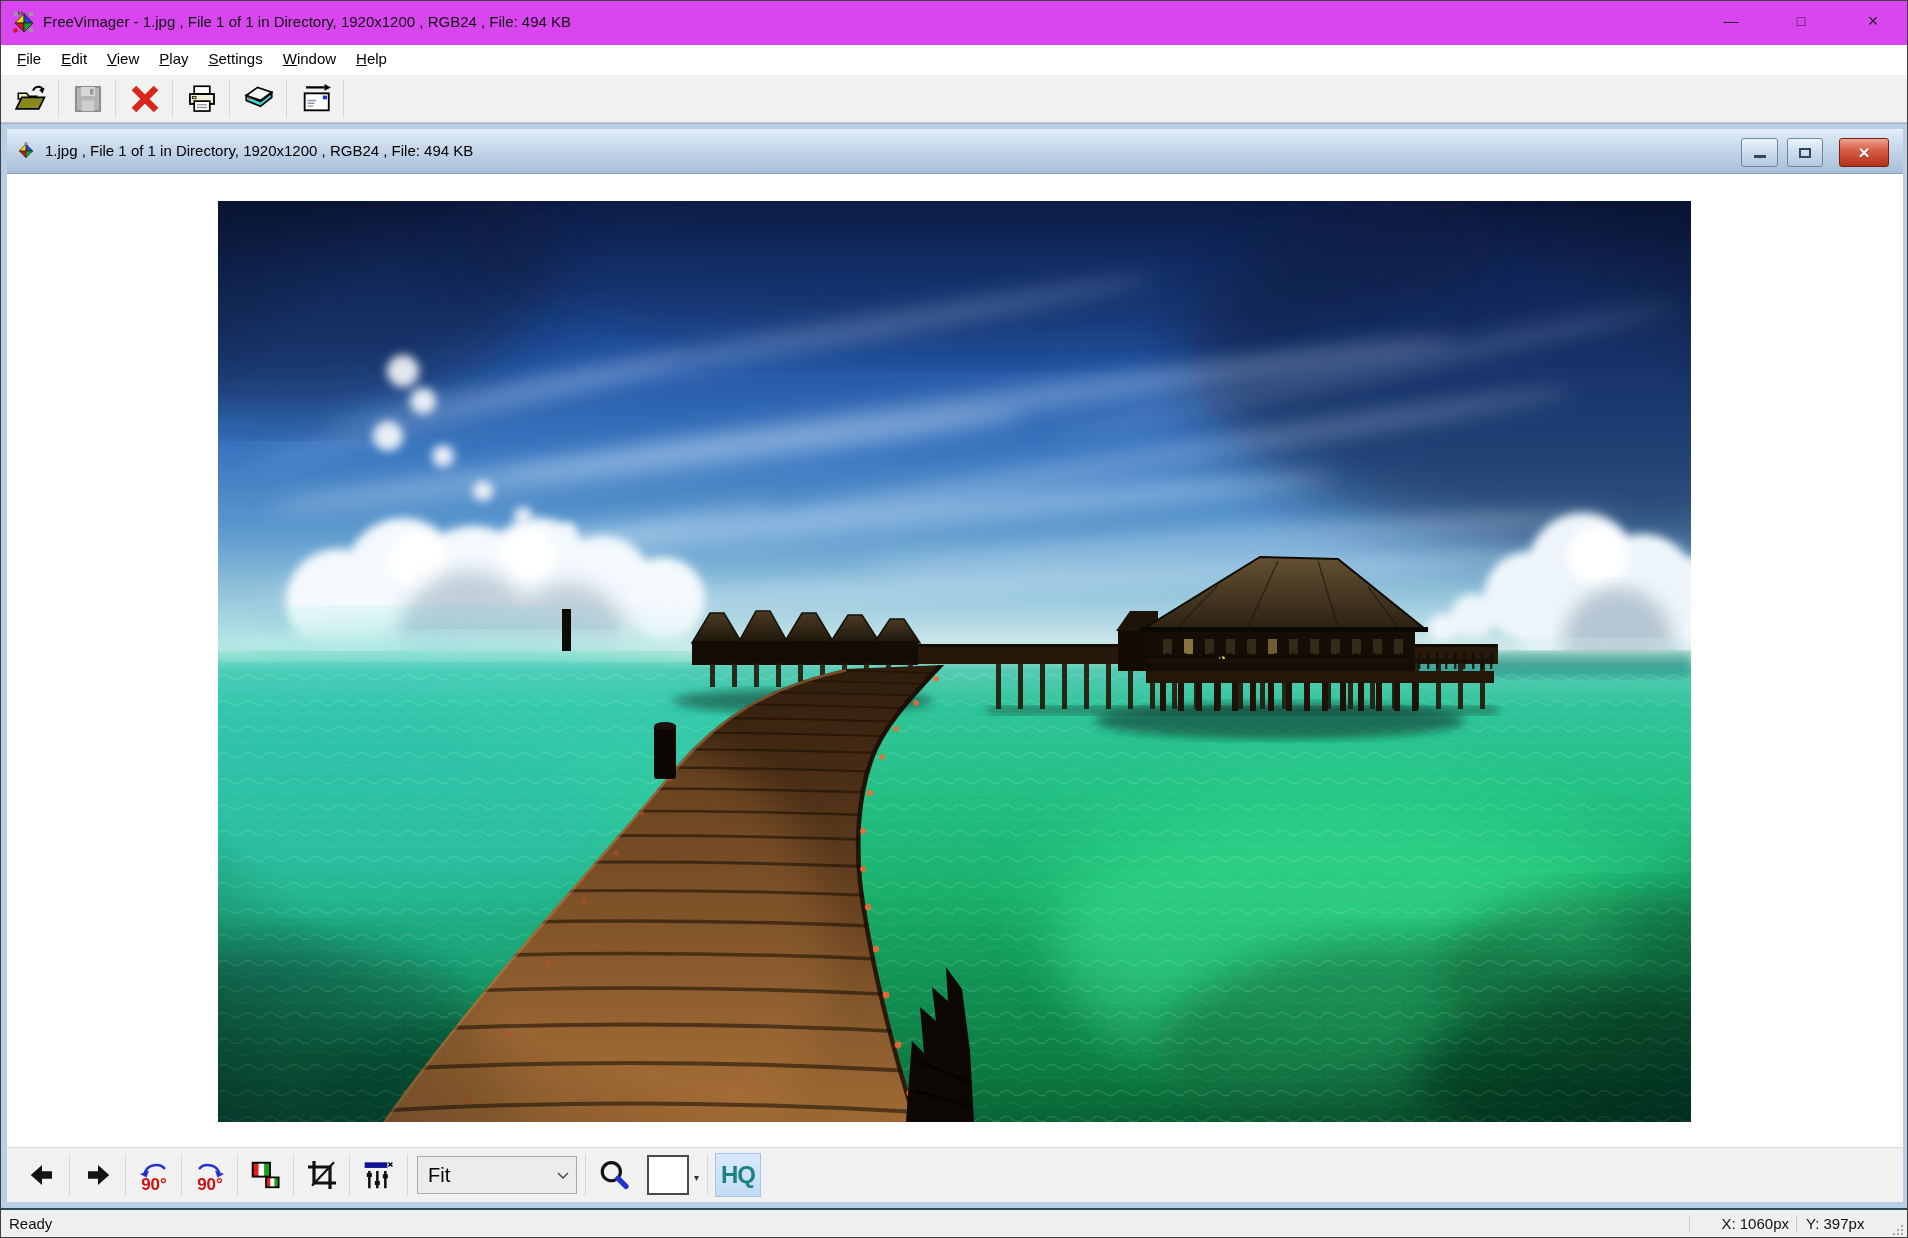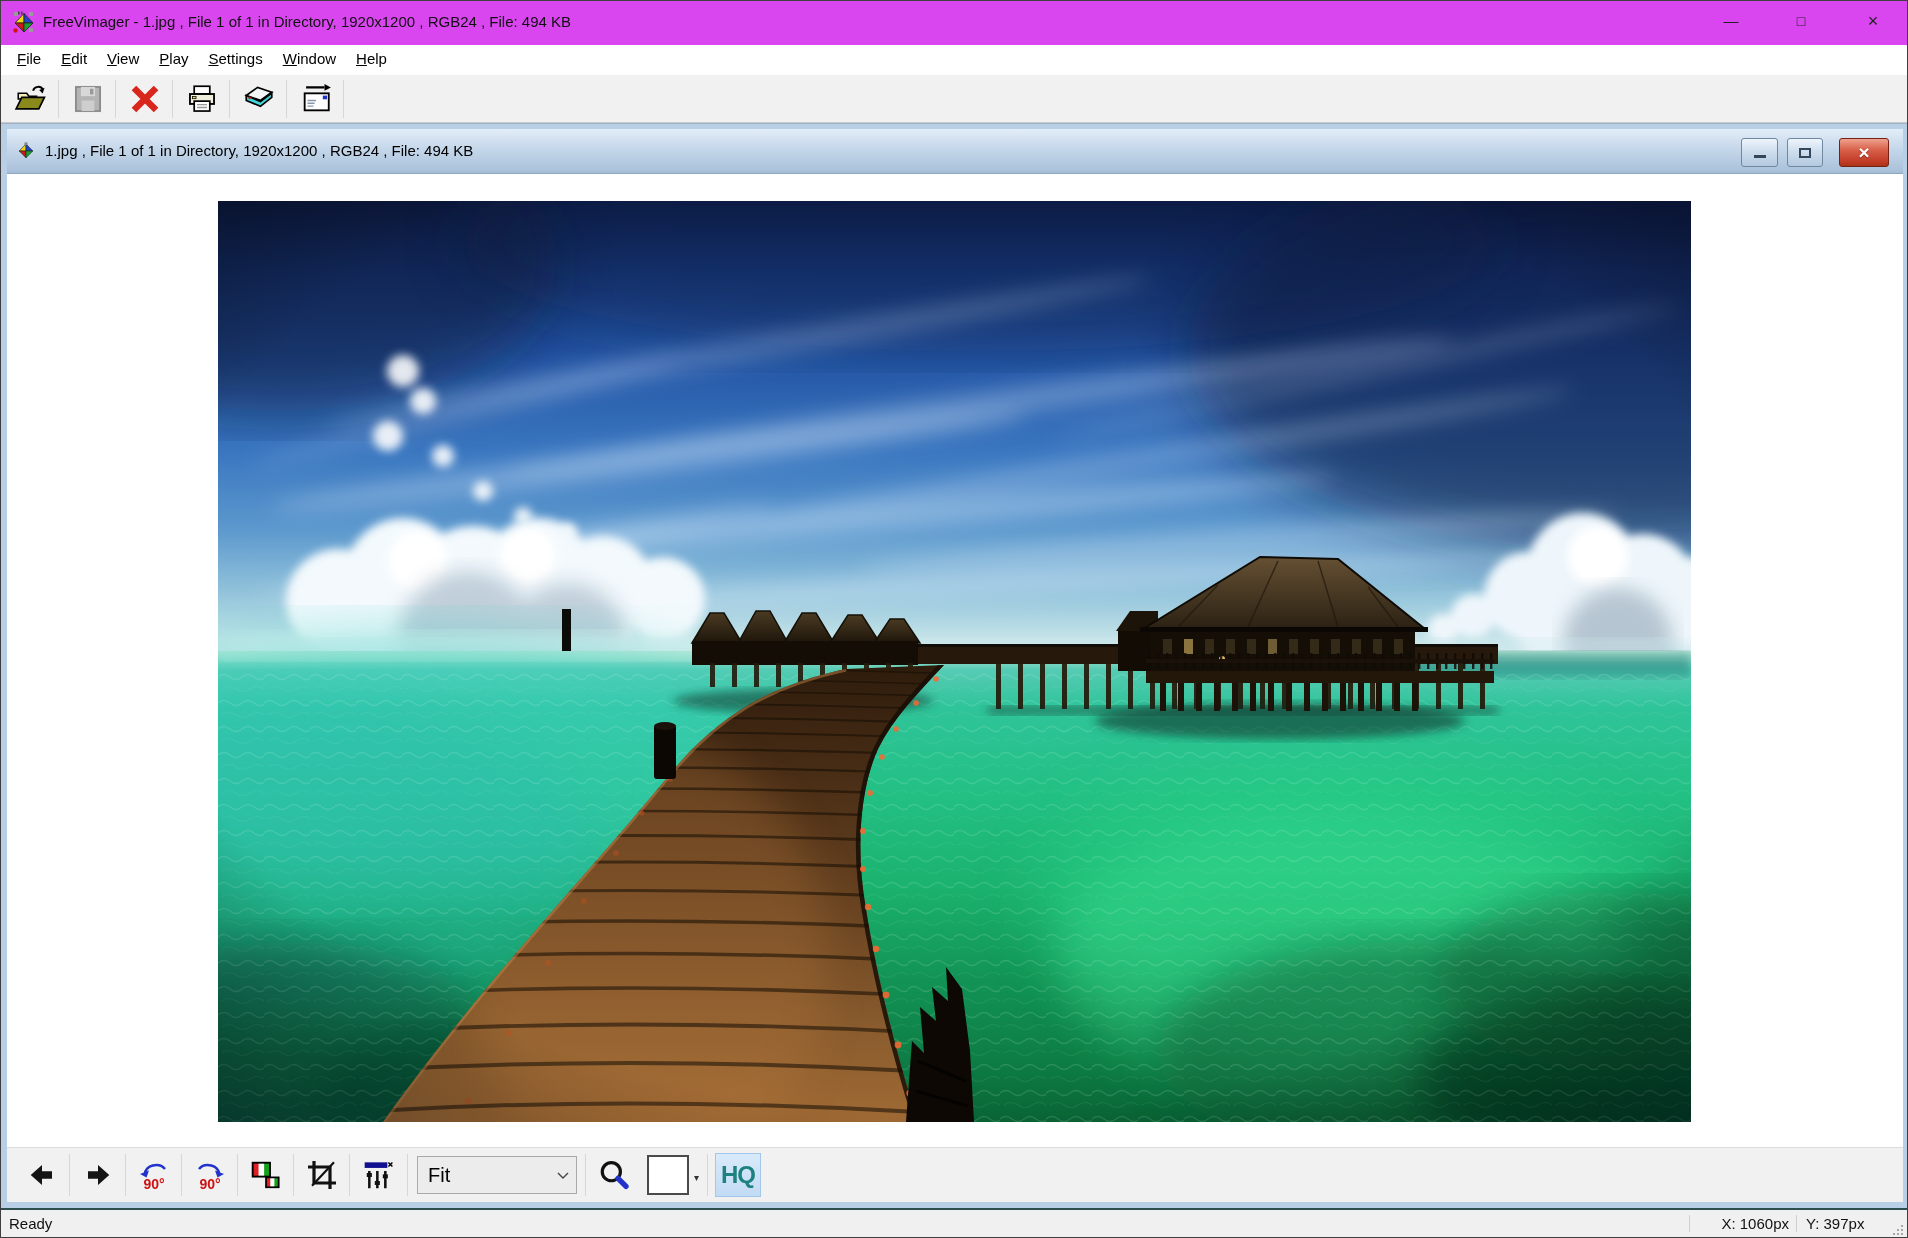--- a/index.html
+++ b/index.html
@@ -54,21 +54,21 @@
          border:1px solid #a9a9a9;box-sizing:border-box;display:flex;align-items:center;}
   .combo-value{flex:1;padding-left:10px;font-size:20px;color:#000;}
   .combo-chevron{width:26px;display:flex;justify-content:center;}
   .swatch{position:absolute;left:640px;top:7px;width:42px;height:40px;background:#ffffff;
           border:2px solid #4a4a4a;box-sizing:border-box;}
   .swatch-arrow{position:absolute;left:687px;top:24px;font-size:10px;color:#333;}
   .hq-btn{position:absolute;left:708px;top:5px;width:46px;height:44px;
           background:linear-gradient(#d9eafa,#c2dbf4);border:1px solid #a3c7ea;box-sizing:border-box;
           color:#1d8181;font-size:24px;font-weight:bold;display:flex;align-items:center;justify-content:center;
           letter-spacing:-1px;}
-  .rot-label{font-size:14px;font-weight:bold;color:#d01010;line-height:11px;margin-top:1px;}
+  .rot-label{font-size:17px;font-weight:bold;color:#d01010;line-height:11px;margin-top:1px;}
   
   .mdi-edge{position:absolute;left:0;top:1207px;width:100%;height:2px;background:#2e4f4f;}
   .statusbar{position:absolute;left:0;top:1209px;width:100%;height:28px;background:#f0f0f0;font-size:15px;color:#111;}
   .sb-msg{position:absolute;left:8px;top:0;line-height:27px;}
   .sb-sep{position:absolute;top:5px;width:1px;height:17px;background:#cfcfcf;}
   .sb-x{position:absolute;left:1698px;width:90px;text-align:right;line-height:27px;}
   .sb-y{position:absolute;left:1805px;width:68px;text-align:left;line-height:27px;}
   .sb-grip{position:absolute;right:3px;top:12px;}
 </style>
 </head>

